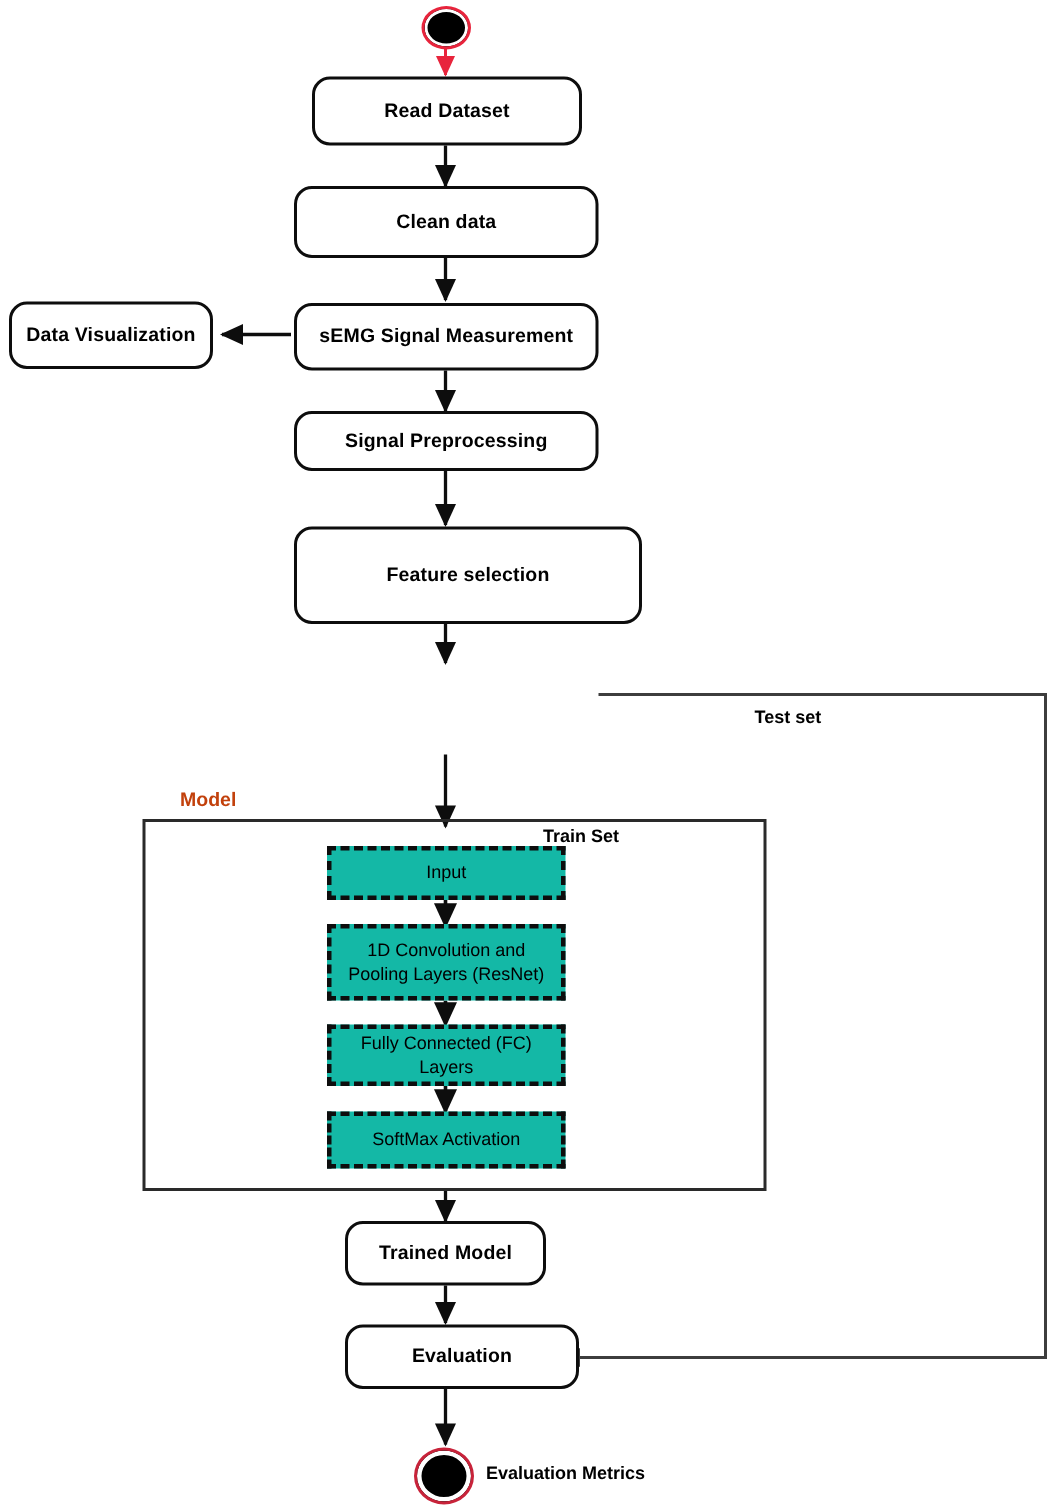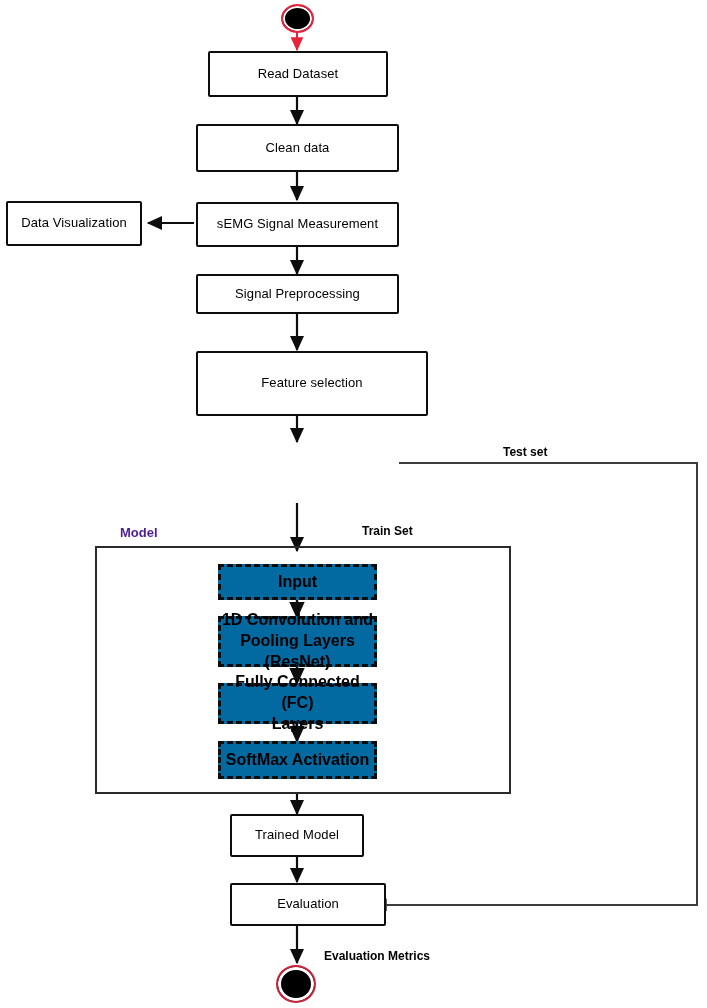--- a/index.html
+++ b/index.html
@@ -21,53 +21,54 @@
     position: absolute;
     box-sizing: border-box;
     display: flex;
     align-items: center;
     justify-content: center;
     text-align: center;
     color: #000000;
   }
   .solid-box {
     border: 2px solid #0d0d0d;
-    border-radius: 2px;
+    border-radius: 12px;
     background: #ffffff;
-    font-weight: normal;
+    font-weight: bold;
     font-size: 13px;
     letter-spacing: 0.1px;
     line-height: 1.25;
   }
   .dashed-box {
     border: 3px dashed #0d0d0d;
-    background: #0369a1;
-    font-weight: bold;
-    font-size: 16px;
+    background: #14b8a6;
+    font-weight: normal;
+    font-size: 12px;
     line-height: 1.3;
   }
   .group-box {
     position: absolute;
     box-sizing: border-box;
     border: 2px solid #2a2a2a;
     background: transparent;
   }
   .grp-label {
     position: absolute;
     font-weight: bold;
     font-size: 13px;
-    color: #4c1d95;
+    color: #c2410c;
     white-space: nowrap;
   }
   .edge-label {
     position: absolute;
     font-weight: bold;
     font-size: 12px;
     color: #000000;
     white-space: nowrap;
+    margin-top: 26px;
   }
   .terminator {
     position: absolute;
     box-sizing: border-box;
     border-radius: 50%;
     background: #000000;
   }
   .term-start {
     border: 2px solid #e8243c;
     box-shadow: 0 0 0 2px #ffffff inset;

